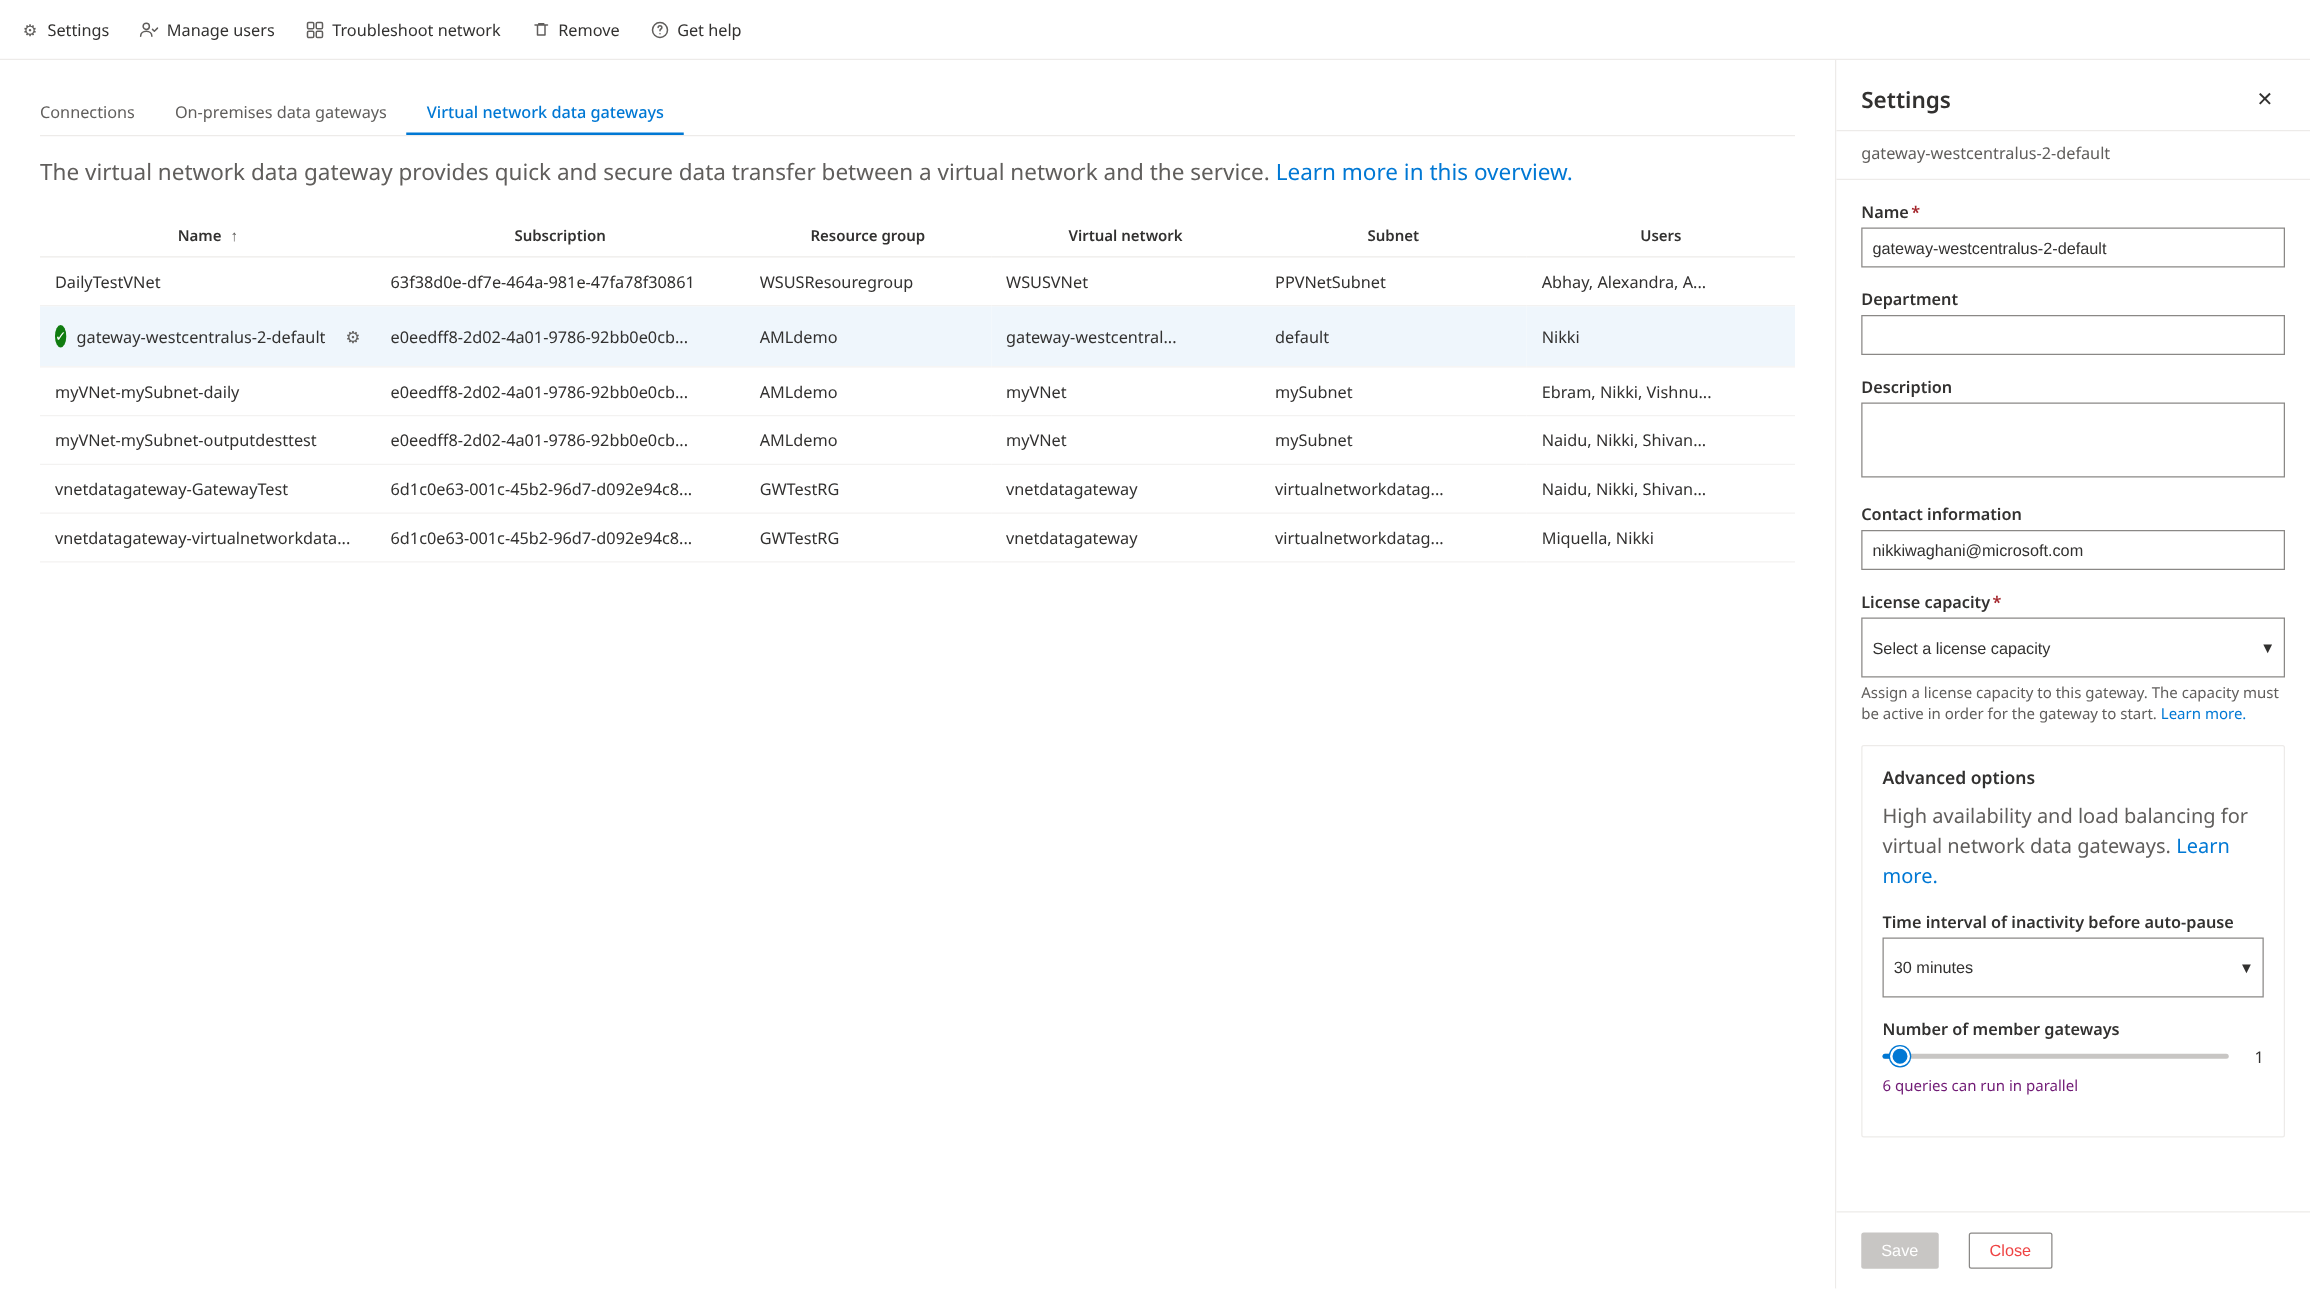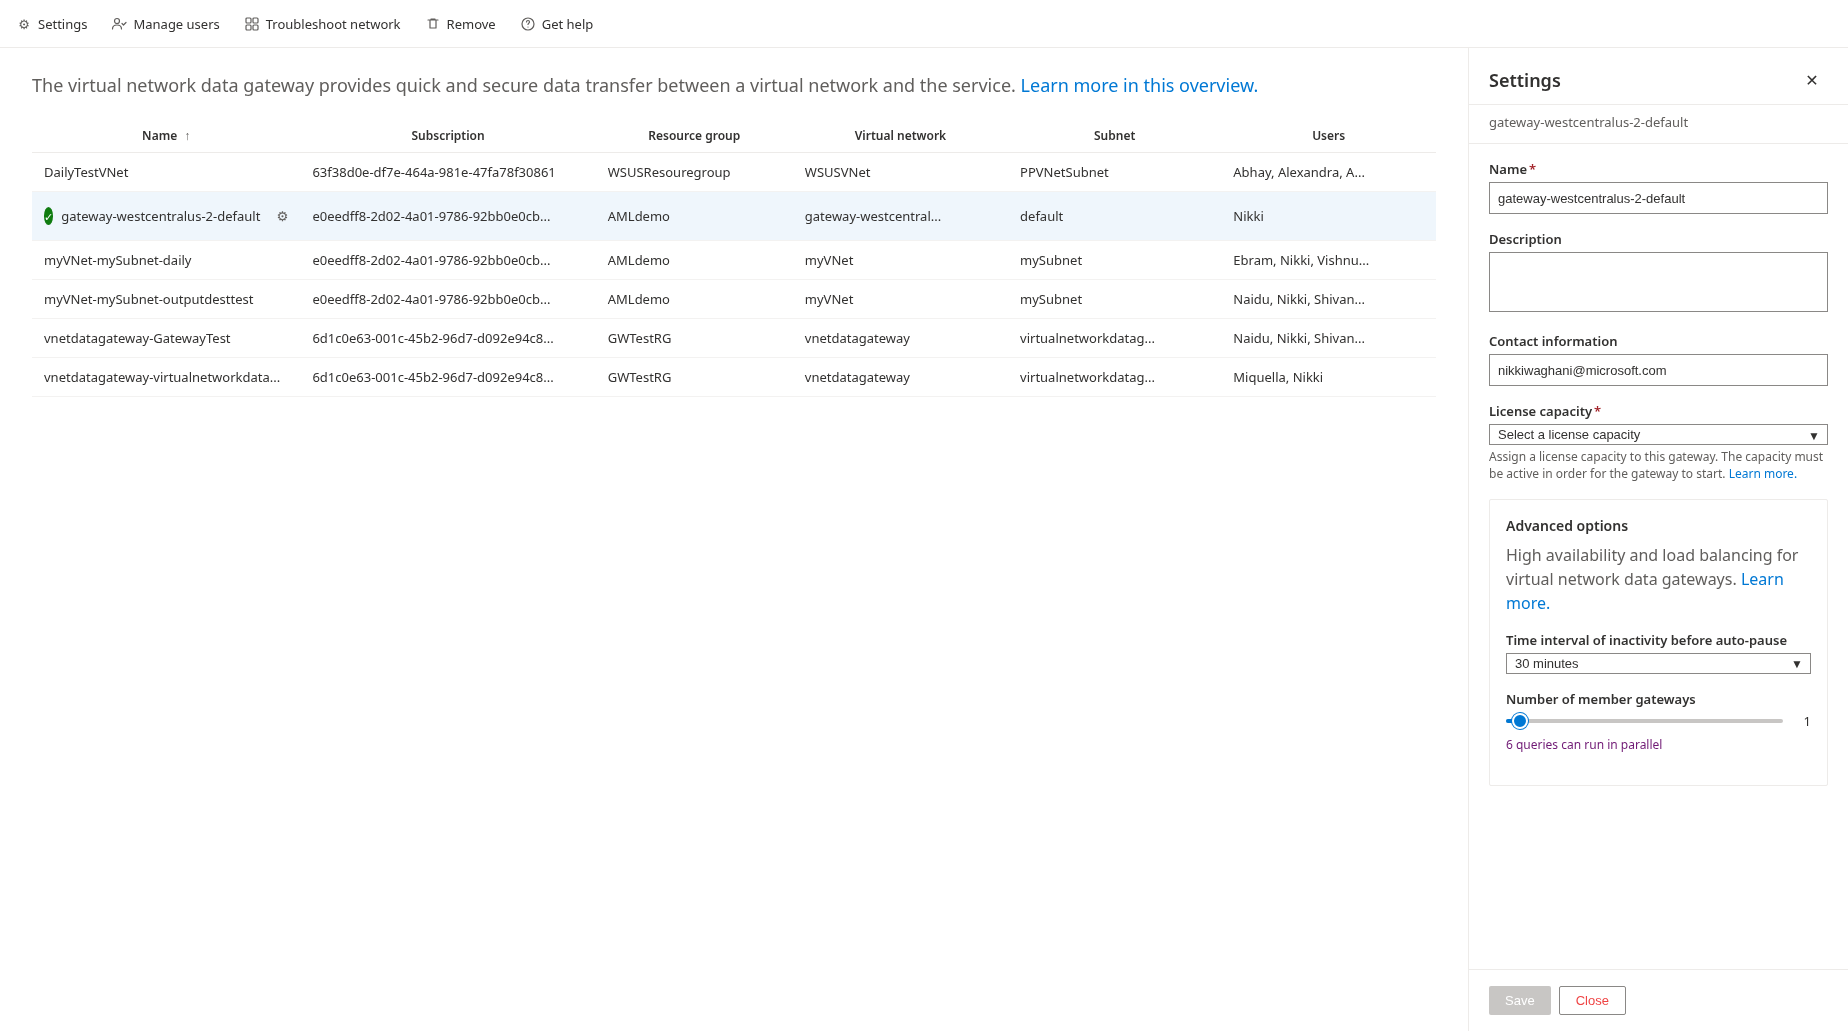--- a/index.html
+++ b/index.html
@@ -228,21 +228,21 @@
       color: #323130;
       resize: none;
       outline: none;
     }
 
     .form-select-wrapper {
       position: relative;
     }
     .form-select {
       width: 100%;
-      height: 21px;
+      height: 48px;
       padding: 0 32px 0 8px;
       border: 1px solid #8a8886;
       font-size: 13px;
       color: #323130;
       appearance: none;
       background: #fff;
       cursor: pointer;
       outline: none;
     }
     .select-chevron {
@@ -335,21 +335,21 @@
       font-size: 12px;
       color: #701a75;
       margin-top: 6px;
     }
 
     
     .panel-footer {
       padding: 16px 20px;
       border-top: 1px solid #edebe9;
       display: flex;
-      gap: 8px;
+      gap: 24px;
       background: #fff;
     }
     .btn-primary {
       padding: 6px 16px;
       background: #0078d4;
       color: #fff;
       border: none;
       font-size: 13px;
       cursor: pointer;
       border-radius: 2px;
@@ -418,20 +418,25 @@
       </svg>
     </span>
     <span>Get help</span>
   </div>
 </div>
 
 <div class="main-layout">
 
   <div class="left-content">
 
+    <div class="tabs">
+      <div class="tab">Connections</div>
+      <div class="tab">On-premises data gateways</div>
+      <div class="tab active">Virtual network data gateways</div>
+    </div>
 
     <p class="description-text">
       <span>The virtual network data gateway provides quick and secure data transfer between a virtual network and the service.</span>
       <a href="#">Learn more in this overview.</a>
     </p>
 
     <table class="data-table">
       <thead>
         <tr>
           <th class="name-col">
@@ -516,20 +521,24 @@
 
     <div class="panel-body">
 
       <div class="form-group">
         <label class="form-label">
           <span>Name</span><span class="required">*</span>
         </label>
         <input class="form-input" type="text" value="gateway-westcentralus-2-default" style="">
       </div>
 
+      <div class="form-group">
+        <label class="form-label">Department</label>
+        <input class="form-input" type="text" style="">
+      </div>
 
       <div class="form-group">
         <label class="form-label">Description</label>
         <textarea class="form-textarea" style=""></textarea>
       </div>
 
       <div class="form-group">
         <label class="form-label">Contact information</label>
         <input class="form-input" type="text" value="nikkiwaghani@microsoft.com" style="">
       </div>

